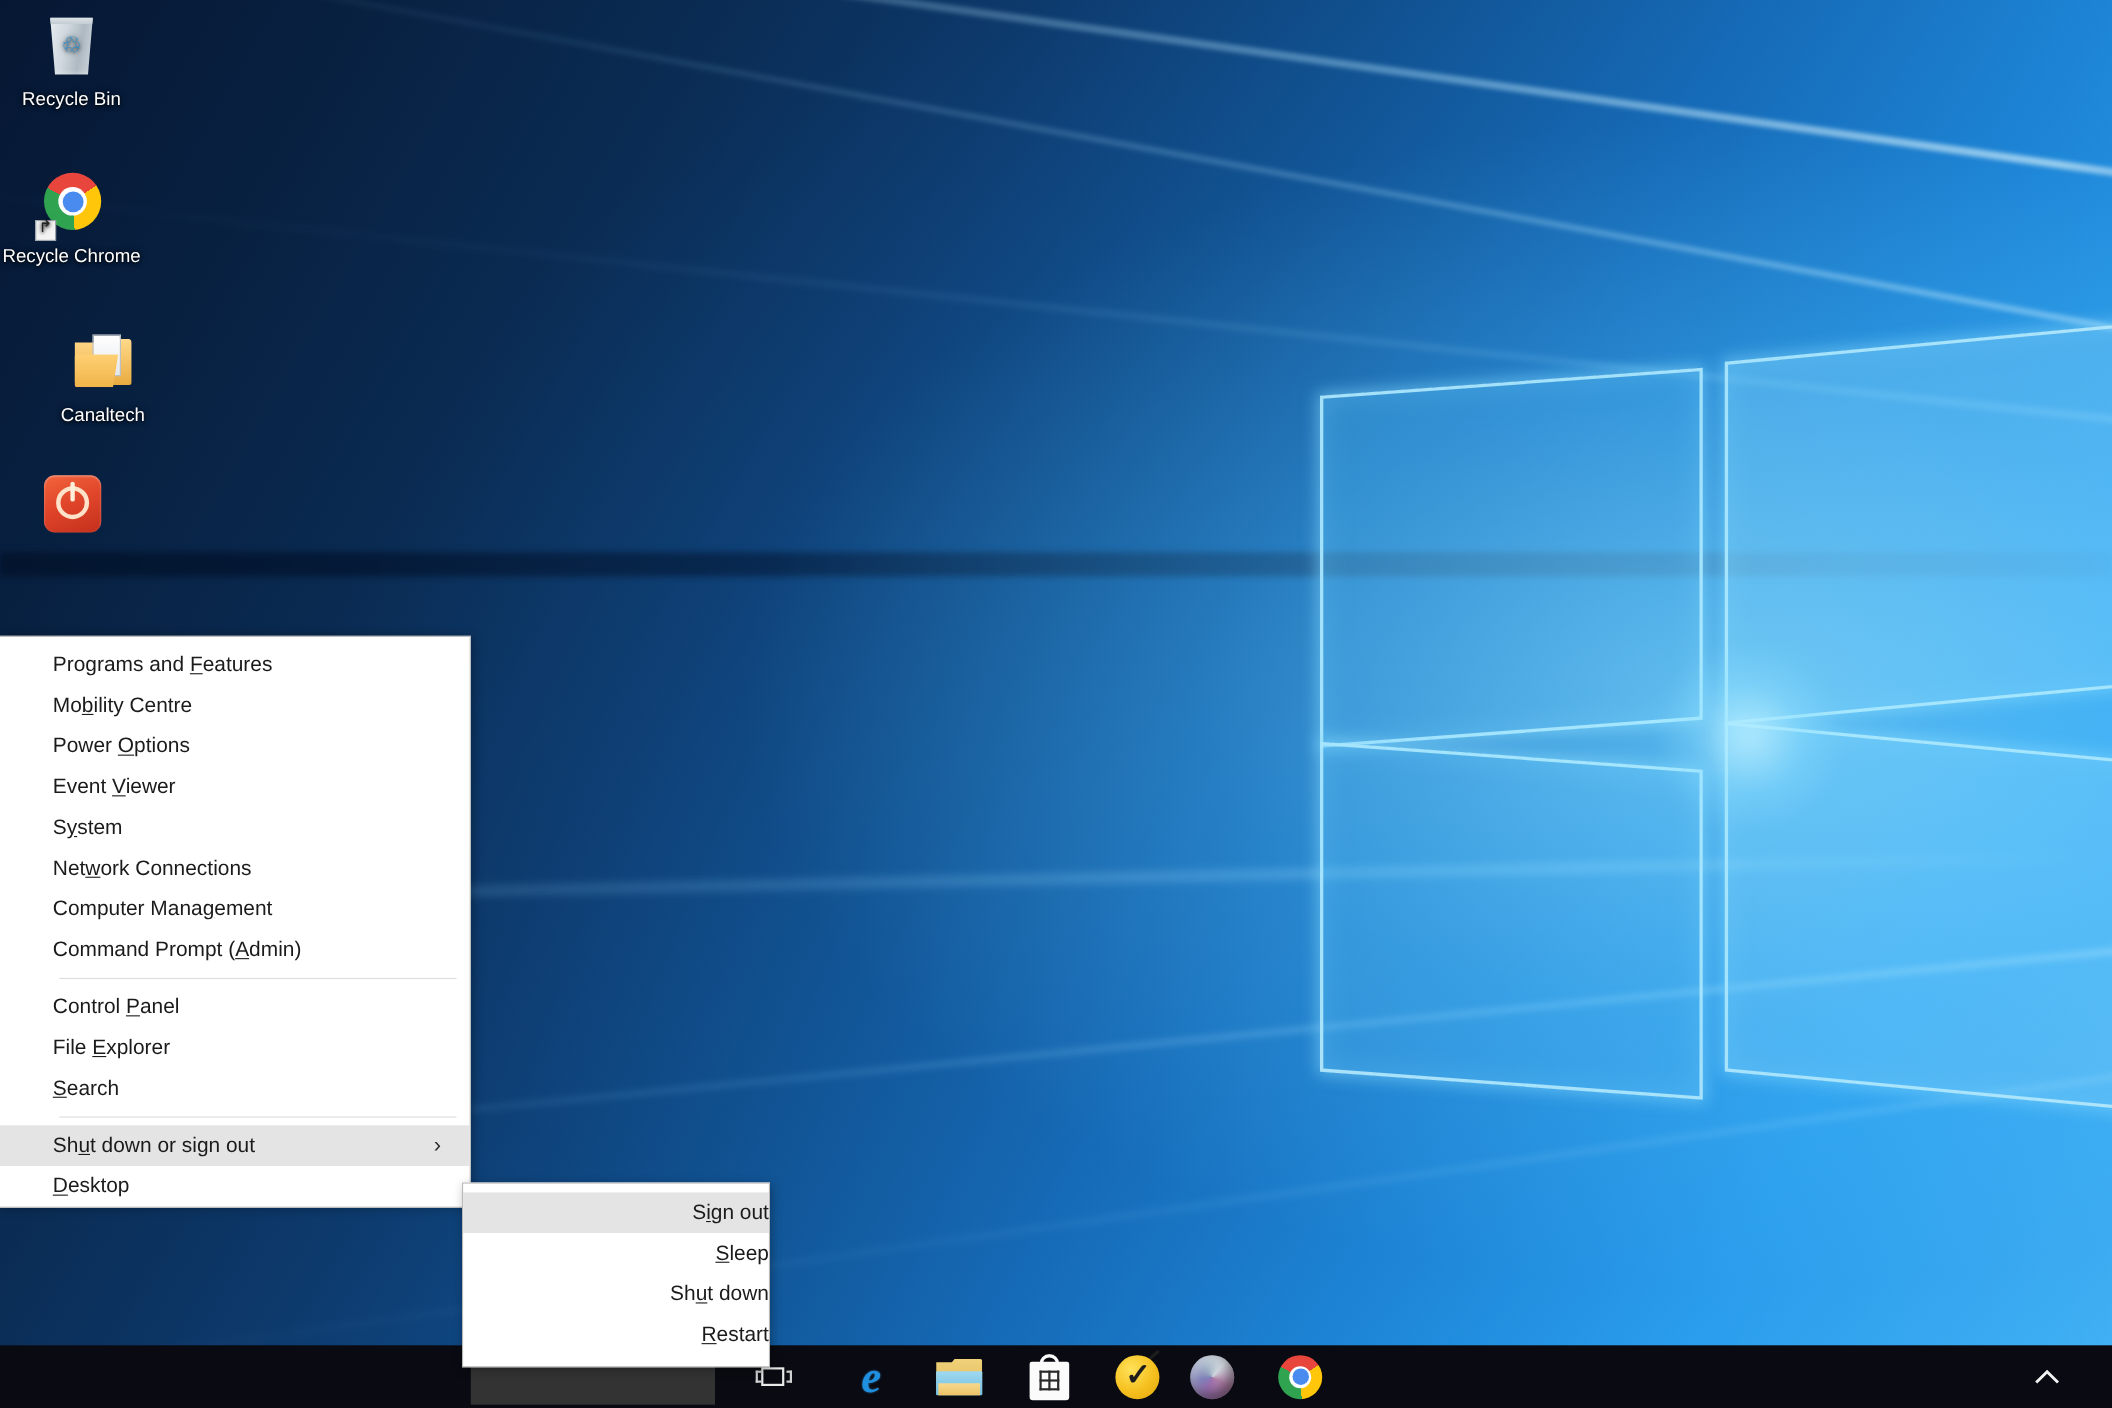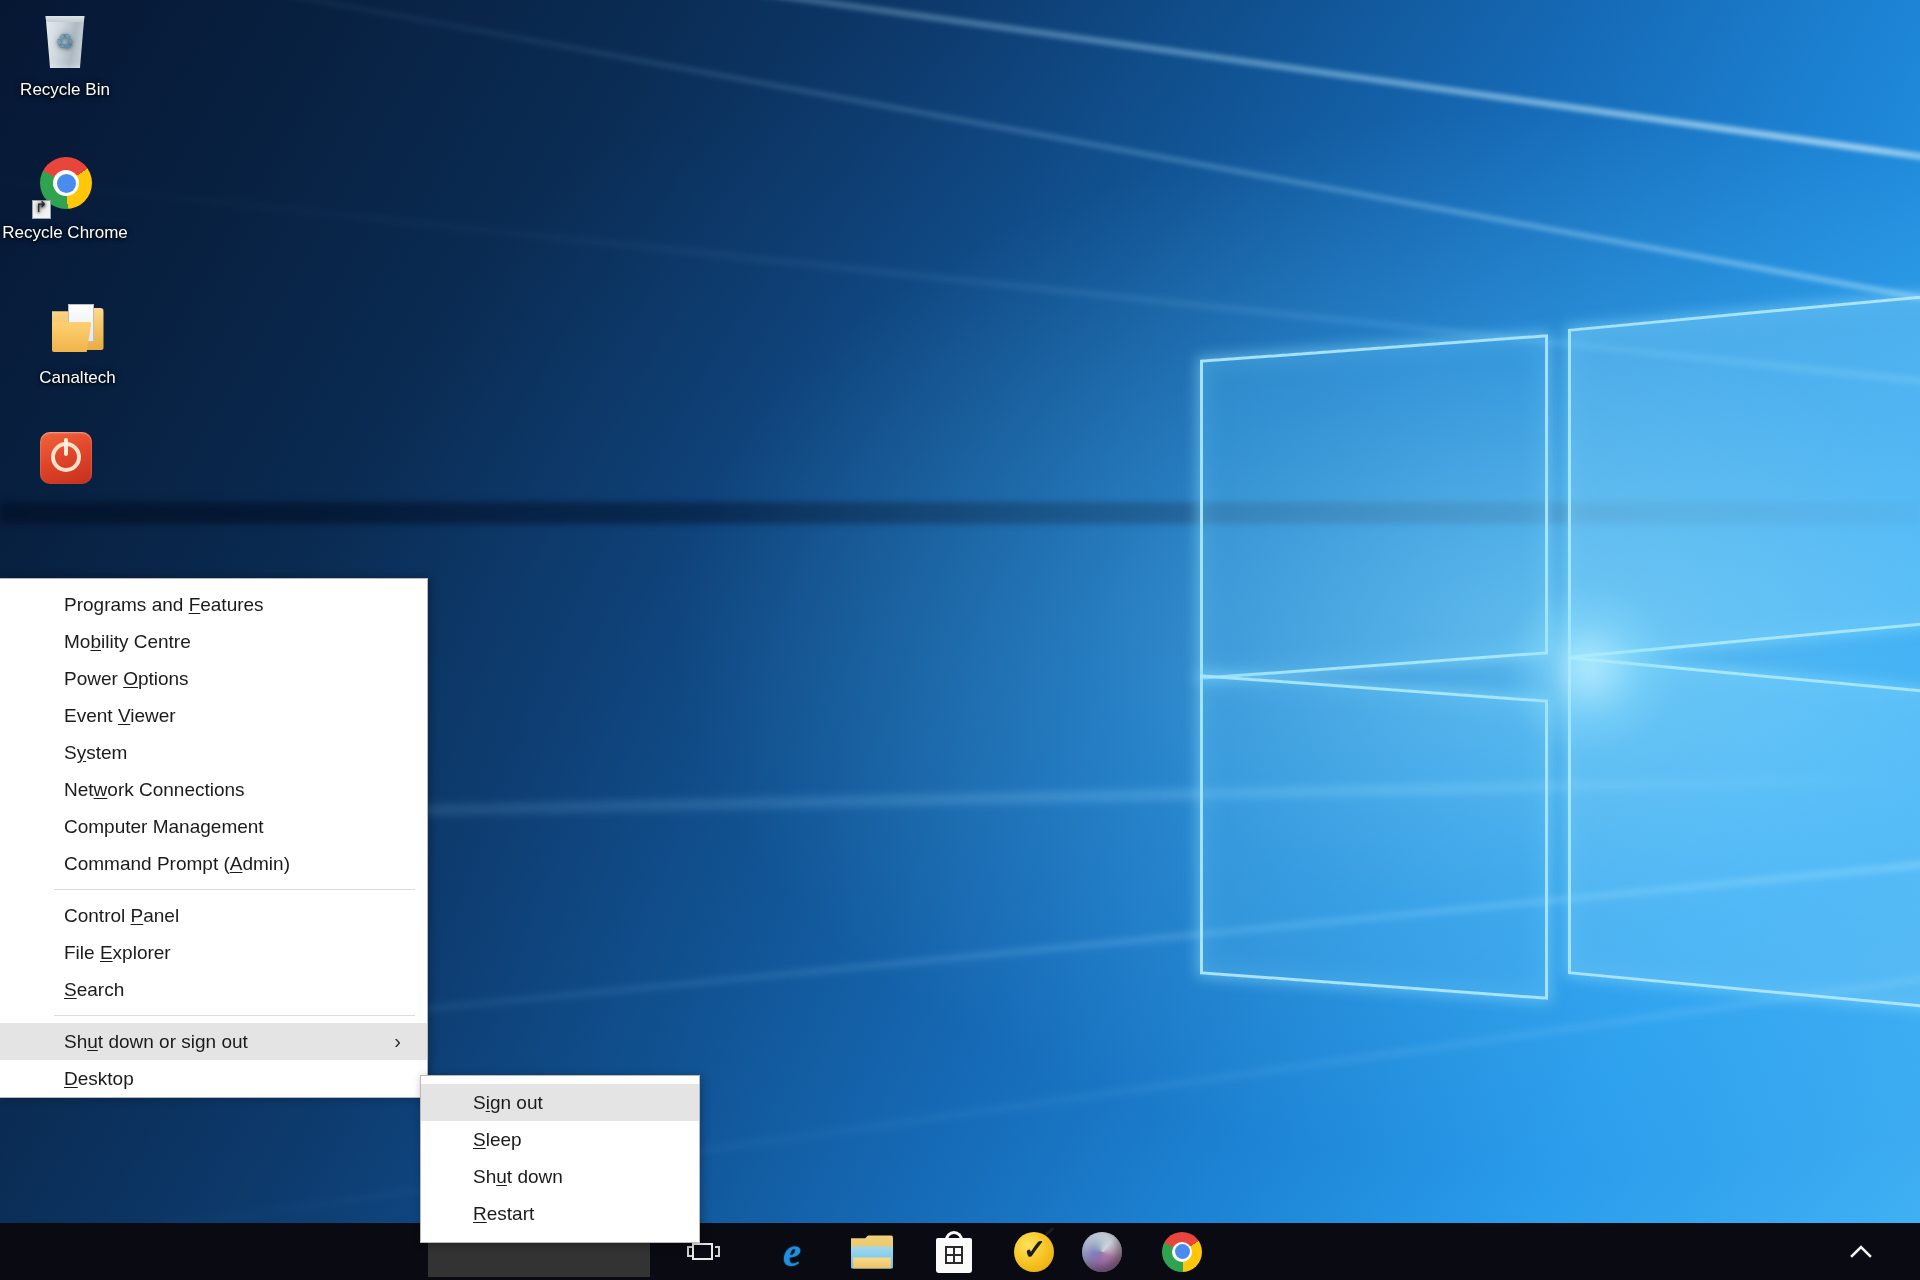--- a/index.html
+++ b/index.html
@@ -175,32 +175,32 @@
   .chrome-t .w{ position:absolute; left:10px; top:10px; width:20px; height:20px; border-radius:50%; background:#fff; }
   .chrome-t .b{ position:absolute; left:12.6px; top:12.6px; width:15px; height:15px; border-radius:50%; background:#4a8bf0; }
 
   #tray-chevron{ position:absolute; right:46px; bottom:17px; width:26px; height:22px; }
   #tray-chevron svg{ display:block; }
 
   
   #winx{ position:absolute; left:0; top:578px; width:428px;
      background:#ffffff; border:1px solid #b9b9b9; border-left:none;
      box-shadow:2px 0 9px rgba(0,0,0,0.30); padding:7px 0 0 0; }
-  .mi{ height:37px; line-height:37px; padding-left:64px; font-size:19px; color:#1b1b1b;
+  .mi{ height:37px; line-height:37px; padding-left:48px; font-size:19px; color:#1b1b1b;
      white-space:nowrap; cursor:default; }
   .mi.hl{ background:#e4e4e4; position:relative; }
   .mi u{ text-decoration:underline; text-underline-offset:2px; }
   .sep{ height:1px; background:#dcdcdc; margin:7px 12px 7px 54px; }
   .chev{ position:absolute; right:26px; top:0; font-size:20px; color:#2b2b2b; line-height:37px; }
 
   
   #submenu{ position:absolute; left:420px; top:1075px; width:280px;
      background:#ffffff; border:1px solid #b9b9b9; box-shadow:2px 2px 9px rgba(0,0,0,0.30);
      padding:8px 0 10px 0; }
-  #submenu .mi{ padding-left:52px; }
+  #submenu .mi{ padding-left:52px;text-align:right; }
 </style>
 </head>
 <body>
 
 <div id="wallpaper">
   <div class="ray r1"></div>
   <div class="ray r2"></div>
   <div class="ray r3"></div>
   <div class="ray band"></div>
   <div class="ray b2"></div>
@@ -230,21 +230,21 @@
   <span class="glyph">
     <span class="chrome-g">
         <span class="w"></span>
         <span class="b"></span>
       </span>
     <span class="shortcut"></span>
   </span>
   <span>Recycle Chrome</span>
 </div>
 
-<div class="desk-icon" style="left:0px; top:300px;padding-left:25px;">
+<div class="desk-icon" style="left:16px; top:300px;padding-left:25px;">
   <span class="glyph">
     <span class="fold">
         <span class="back"></span>
         <span class="doc"></span>
         <span class="front"></span>
       </span>
   </span>
   <span>Canaltech</span>
 </div>
 

